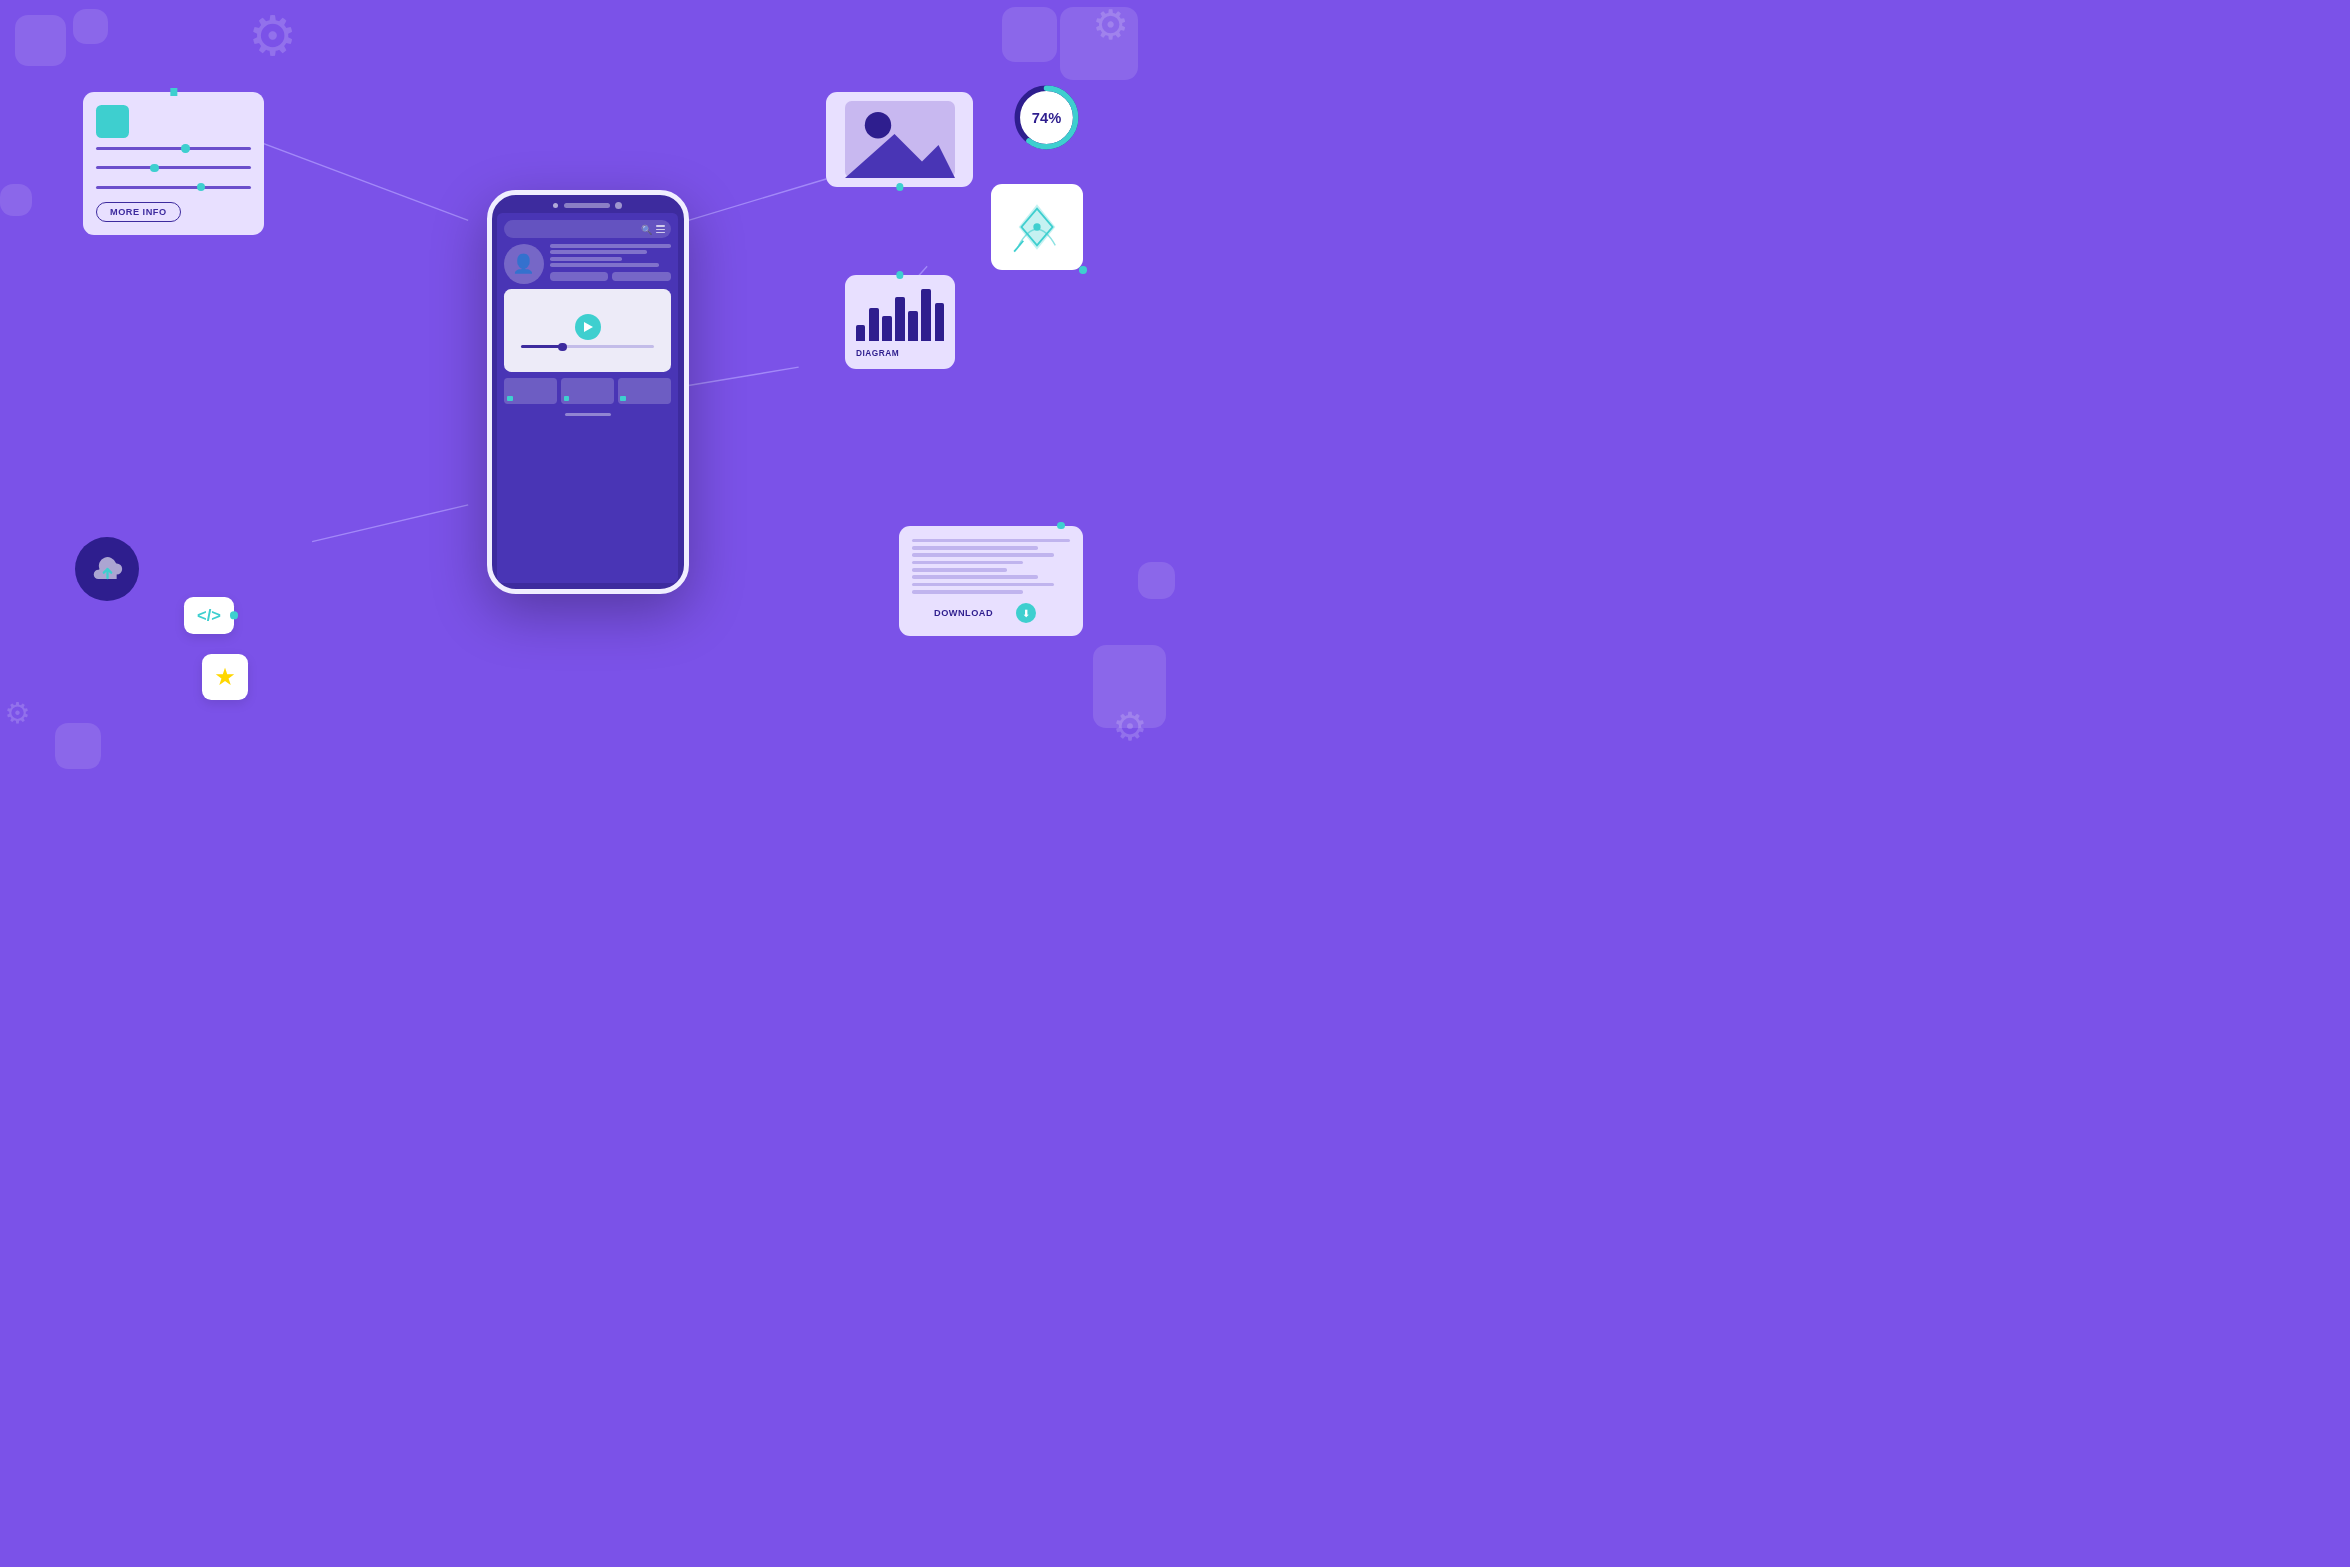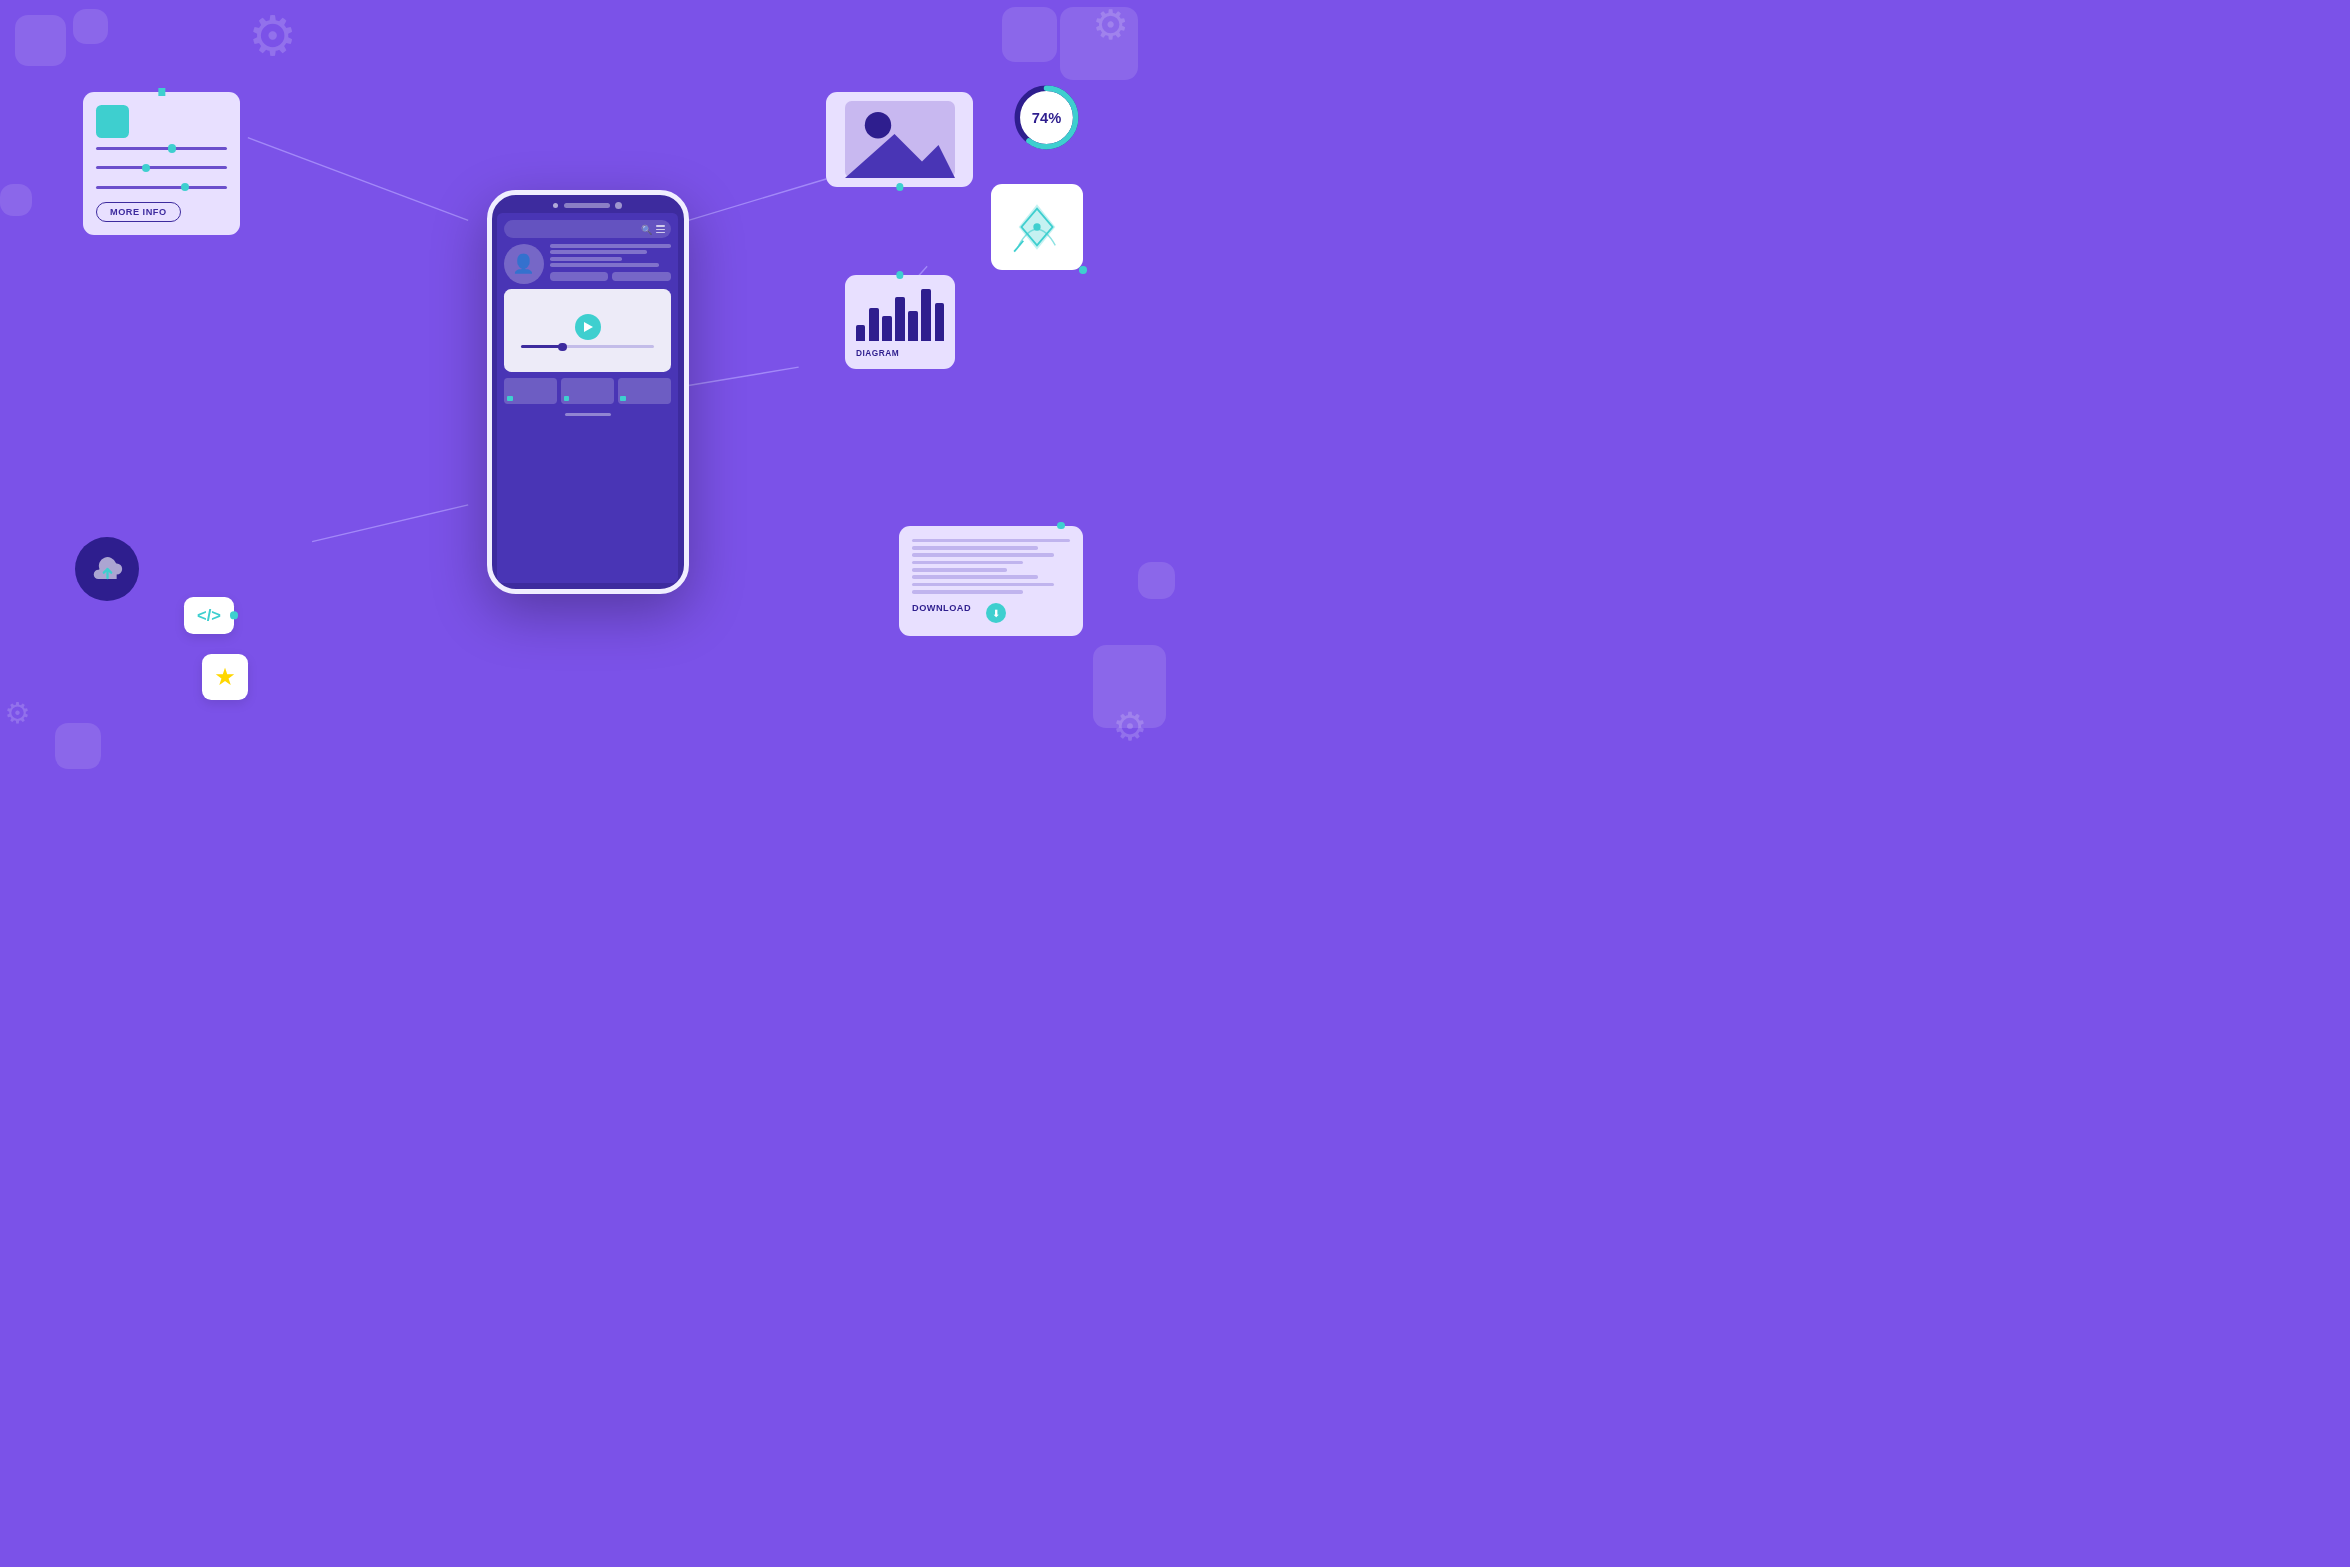--- a/index.html
+++ b/index.html
@@ -233,21 +233,21 @@
       width: 5.5px; height: 5.5px;
       background: #3ECFCF;
       border-radius: 0.9px;
     }
 
     
     .info-card {
       position: absolute;
       left: 83px;
       top: 92px;
-      width: 157px;
+      width: 181px;
       background: #e8e0ff;
       border-radius: 11px;
       padding: 13px;
       z-index: 5;
     }
 
     .info-card-square {
       width: 33px; height: 33px;
       background: #3ECFCF;
       border-radius: 5.5px;
@@ -444,21 +444,23 @@
       border-radius: 1.8px;
     }
     .dl-line.w100 { width: 100%; }
     .dl-line.w80 { width: 80%; }
     .dl-line.w90 { width: 90%; }
     .dl-line.w70 { width: 70%; }
     .dl-line.w60 { width: 60%; }
 
     .download-btn-row {
       display: flex;
-      gap: 15px;
+      align-items: center;
+      gap: 23px;
+      margin-left: 22px;
     }
 
     .download-label {
       font-size: 9.2px;
       font-weight: 700;
       color: #2E1E8E;
       letter-spacing: 0.5px;
     }
 
     .download-icon-circle {

